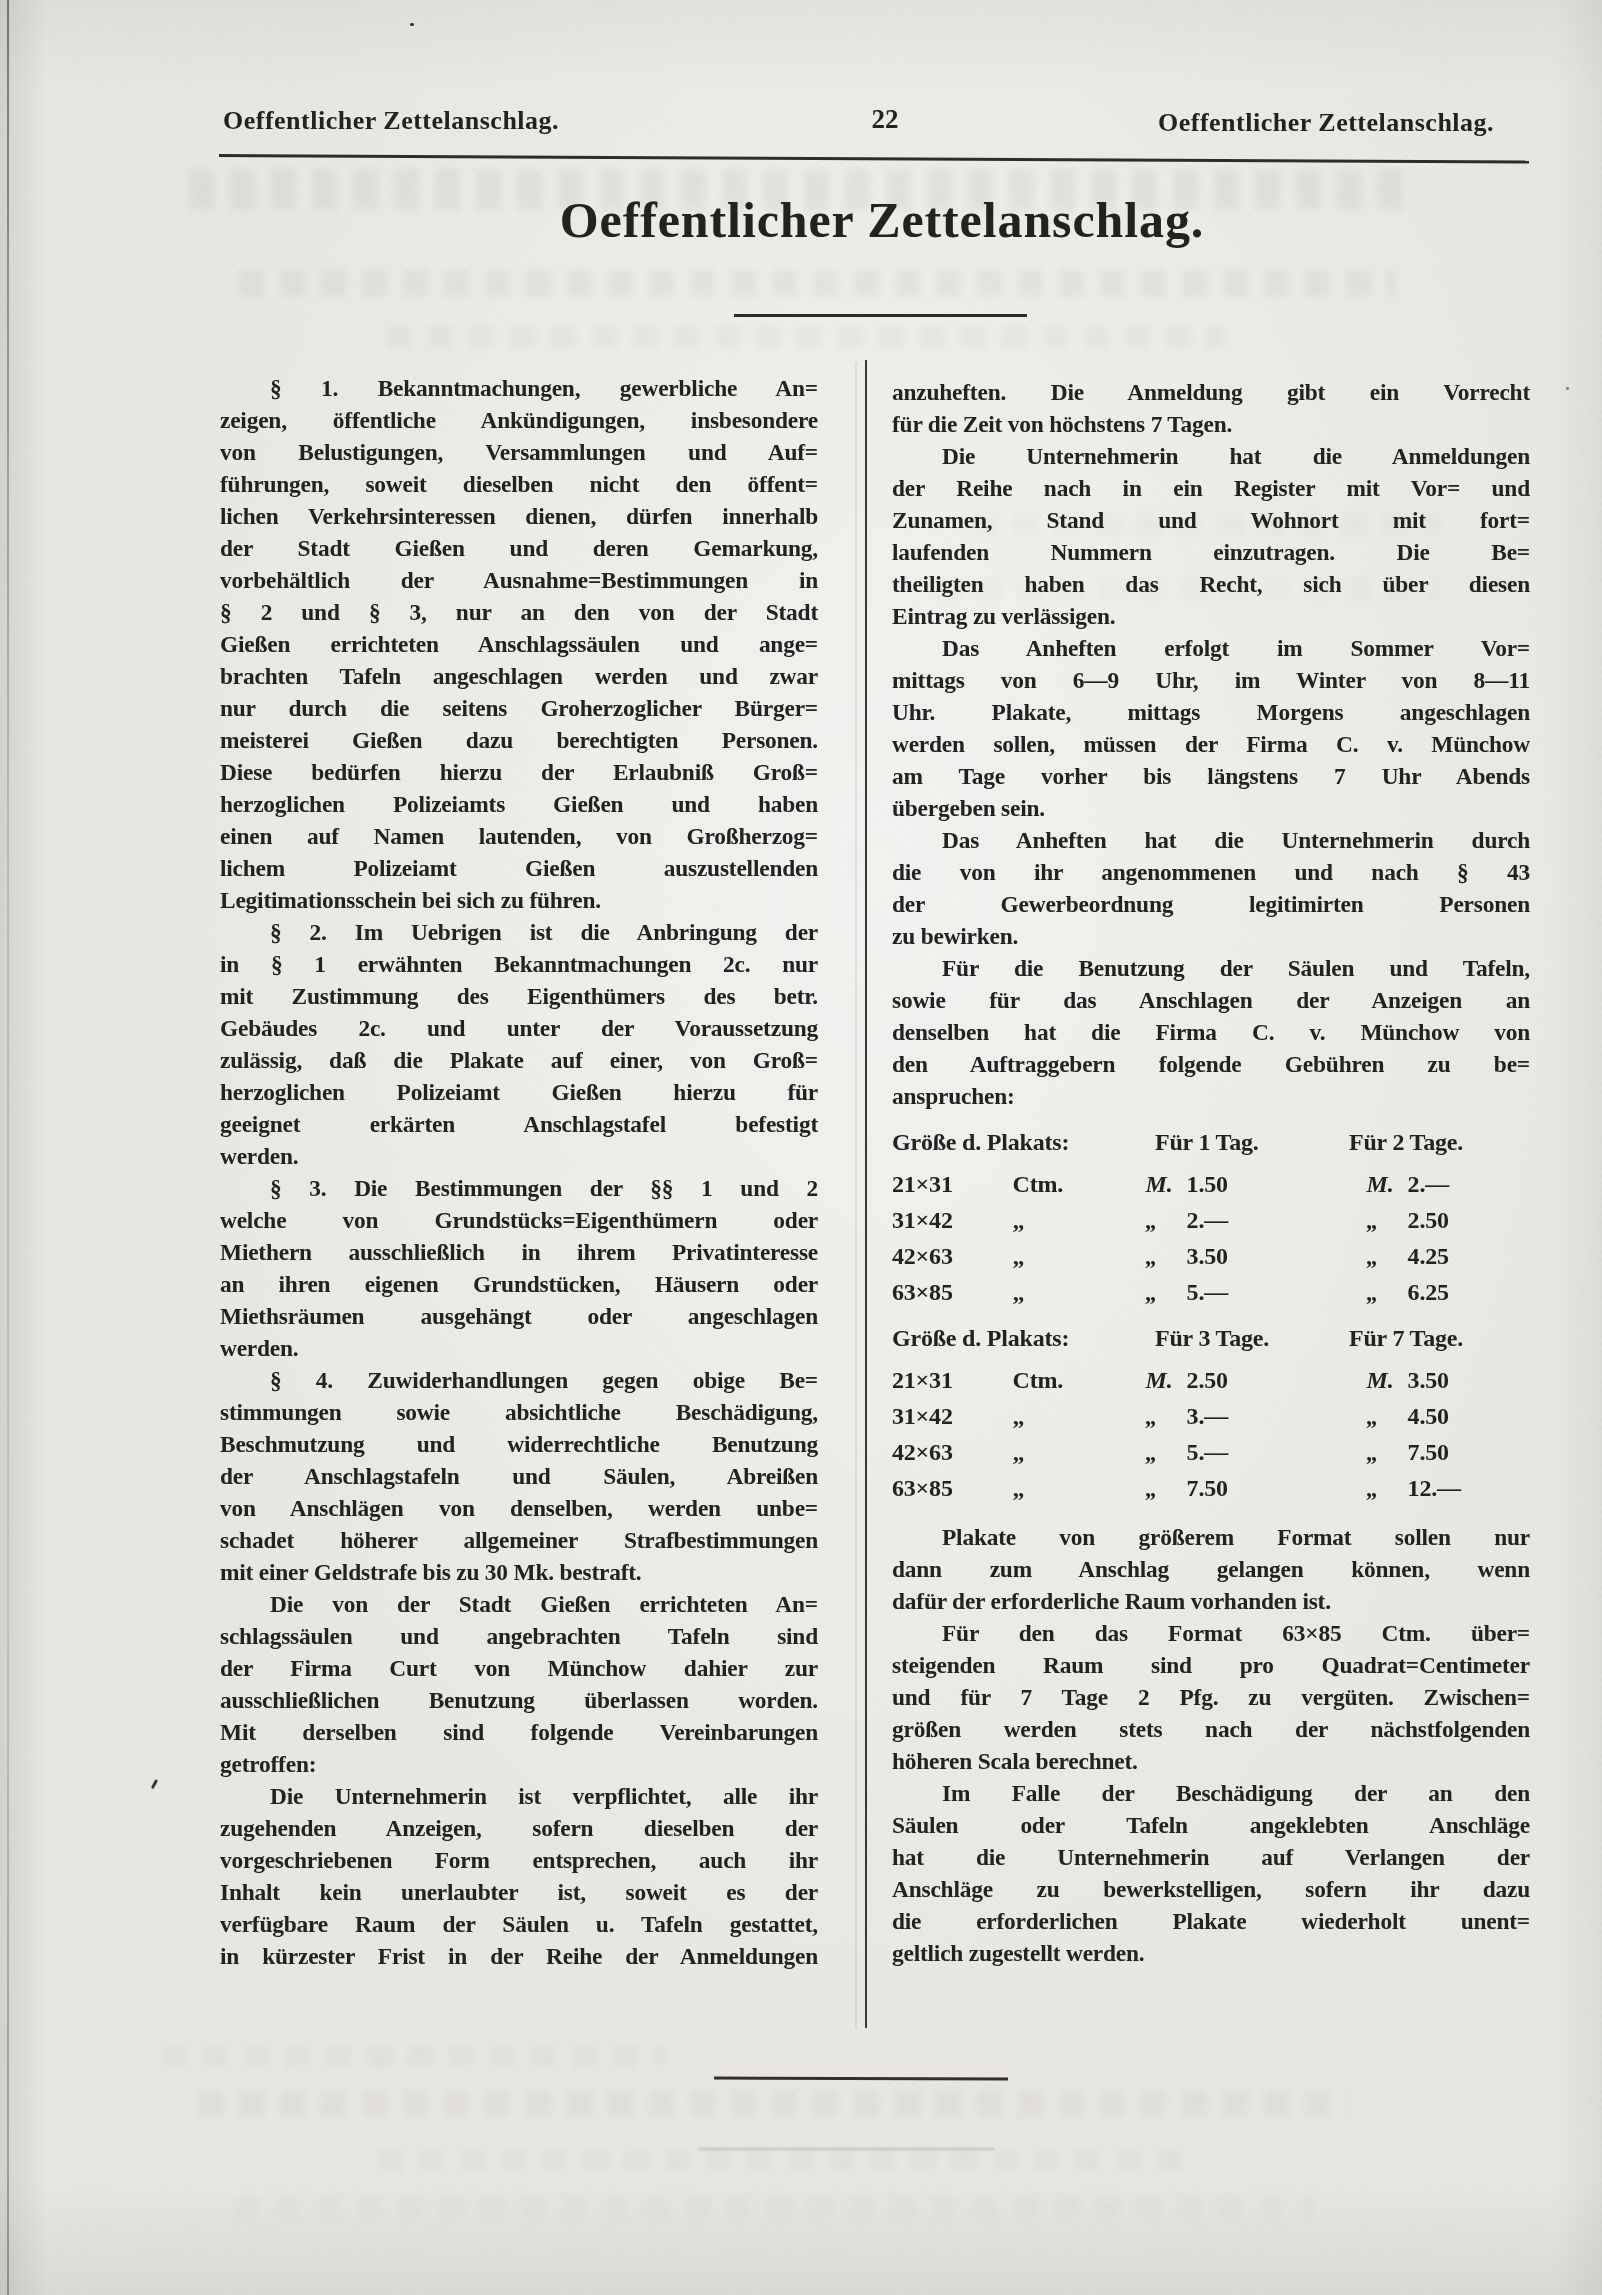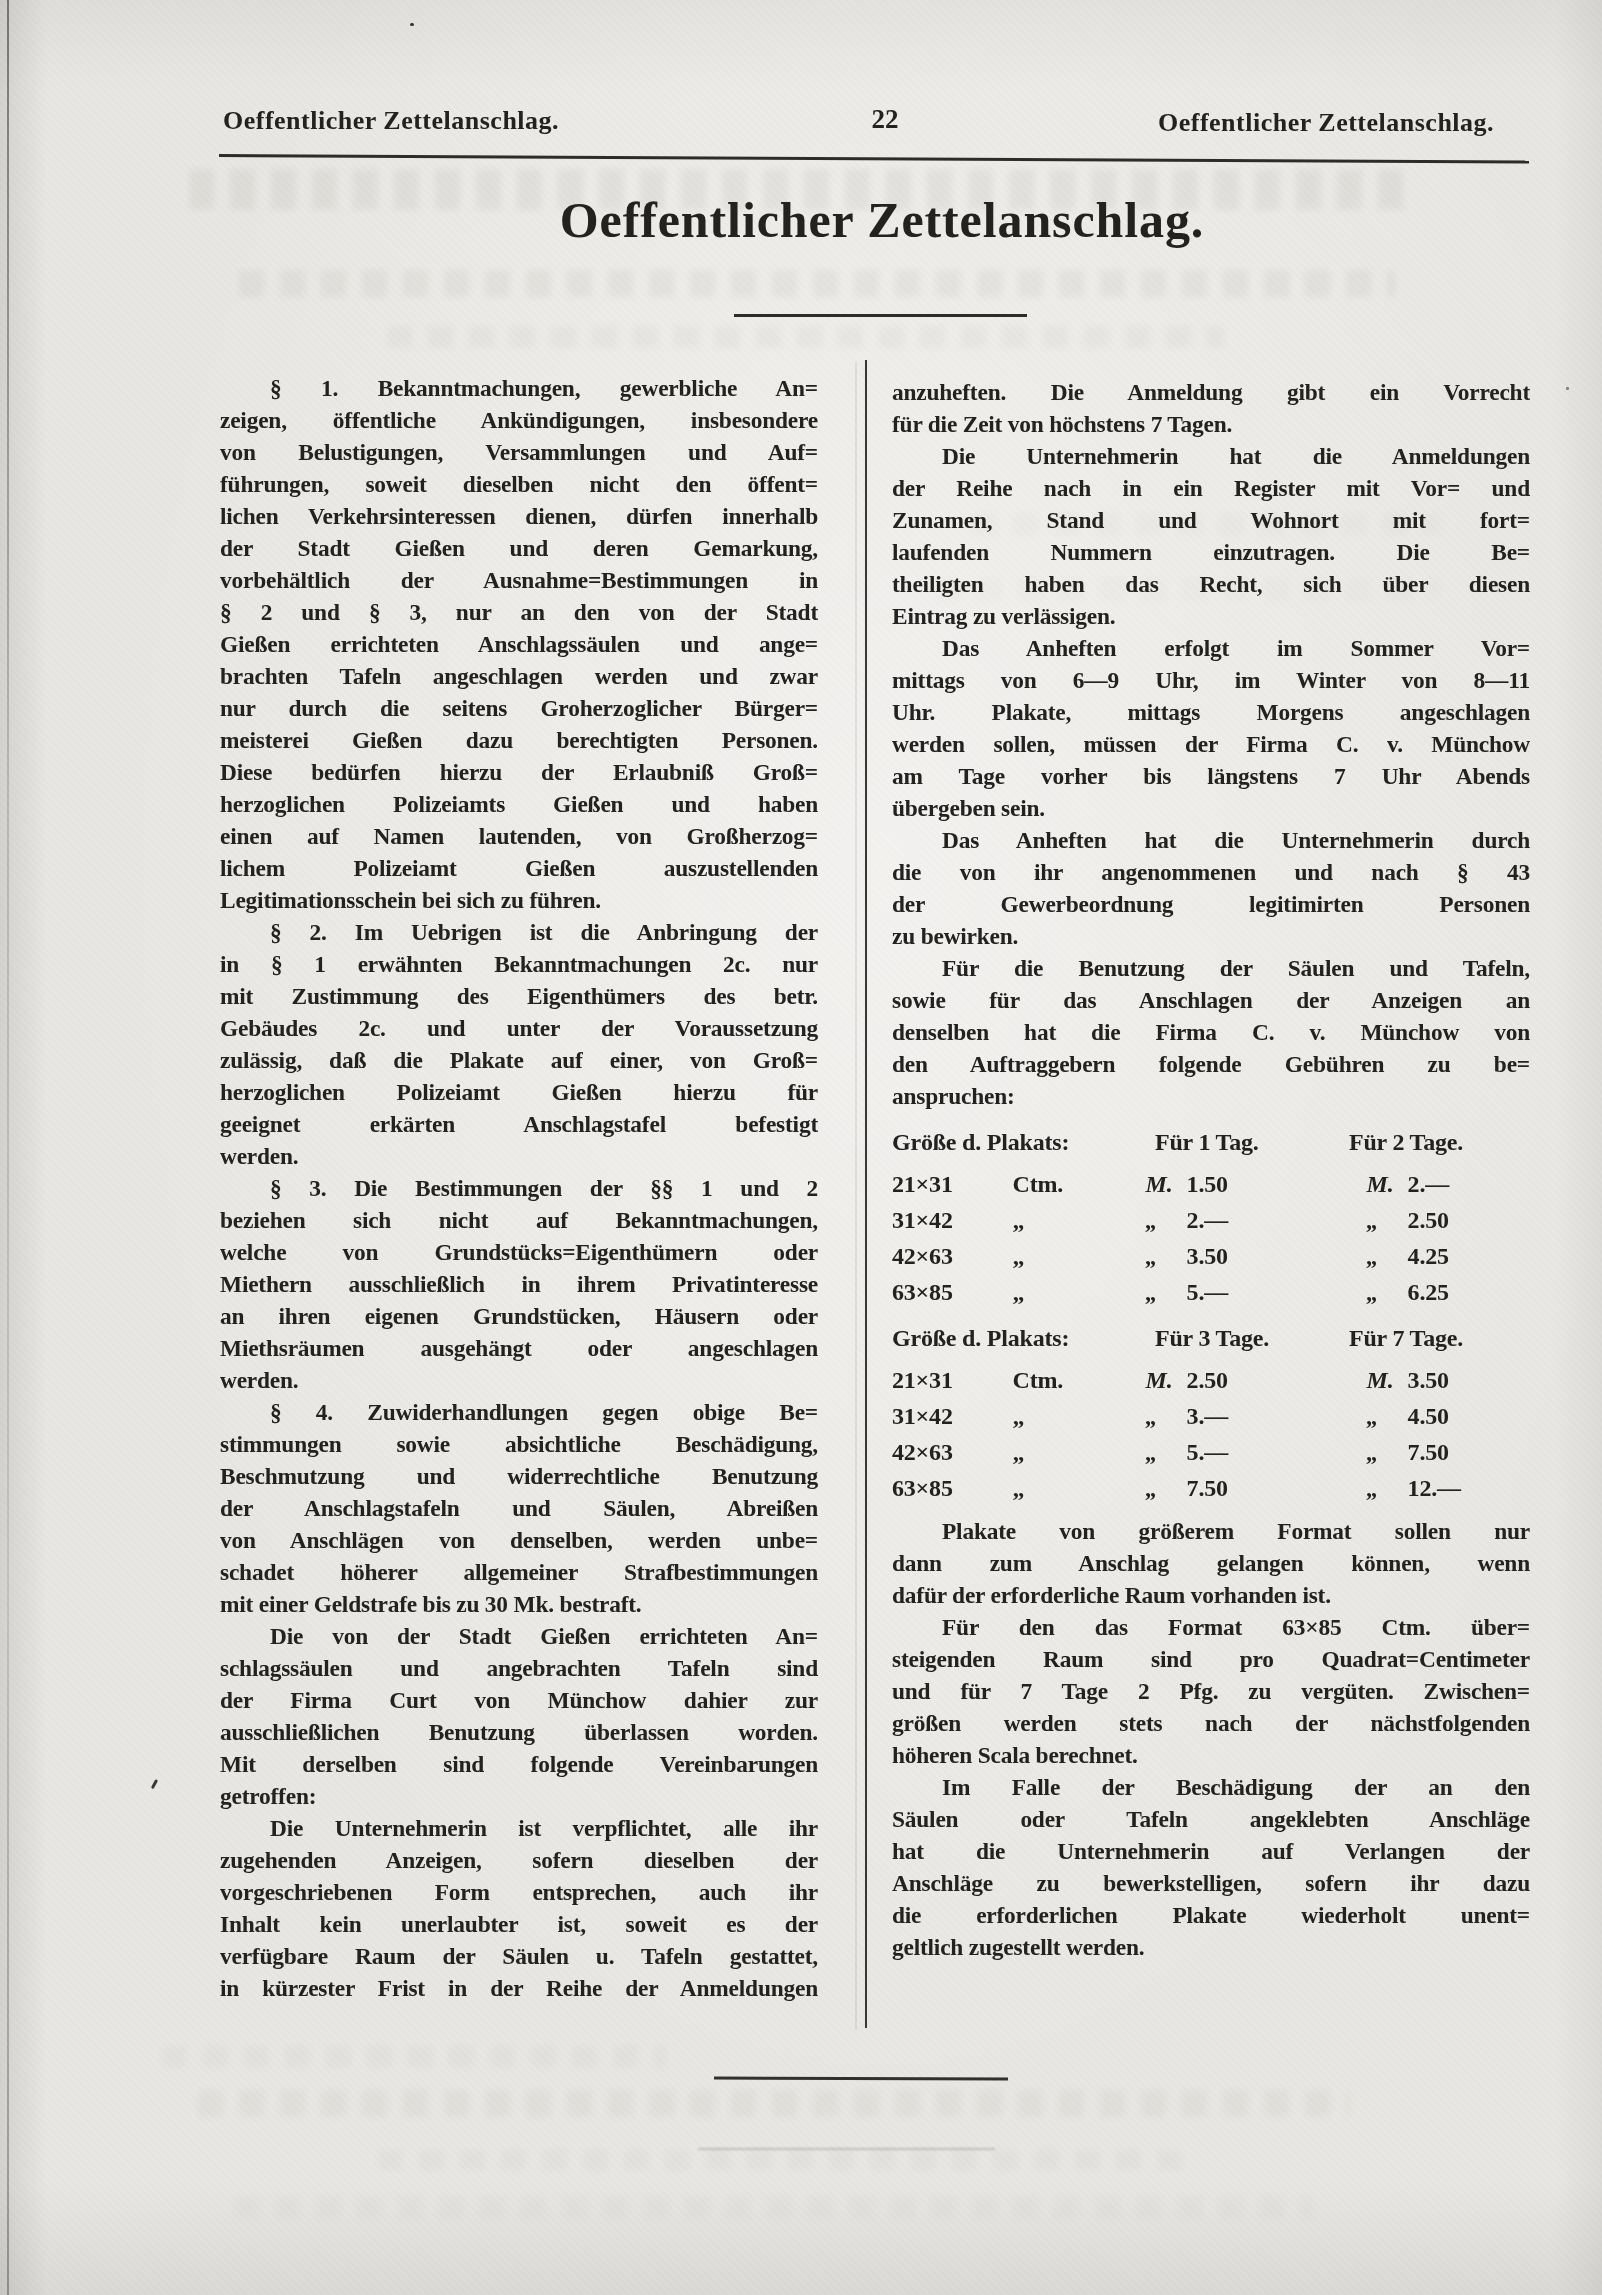--- a/index.html
+++ b/index.html
@@ -40,21 +40,21 @@
   .h-label{width:263px;}
   .h-col1{width:194px;}
   .h-col2{flex:1;}
   .trow{display:flex;height:36px;font-size:24px;align-items:baseline;white-space:nowrap;}
   .c-size{width:117px;}
   .c-unit{width:83px;padding-left:3.6px;}
   .c-mark{margin-left:50px;width:41px;font-style:italic;}
   .c-val{width:137px;}
   .c-mark2{margin-left:43px;width:41px;font-style:italic;}
   .c-val2{width:95px;}
-  .after-tables{margin-top:7px;}
+  .after-tables{margin-top:13px;}
   .end-rule{left:714px;top:2077px;width:294px;height:2.7px;background:#322f2c;transform:rotate(0.2deg);}
   
   .ghost{position:absolute;filter:blur(3.6px);border-radius:3.6px;
     background:repeating-linear-gradient(90deg, rgba(80,76,70,.22) 0 25px, rgba(0,0,0,0) 25px 41px);}
   .g1{left:189px;top:169px;width:1215px;height:41px;opacity:.30;}
   .g2{left:239px;top:270px;width:1157px;height:27px;opacity:.28;}
   .g3{left:387px;top:326px;width:837px;height:21.6px;opacity:.20;}
   .g4{left:972px;top:513px;width:468px;height:23.4px;opacity:.12;}
   .g5{left:936px;top:578px;width:504px;height:23.4px;opacity:.10;}
   .g6{left:162px;top:2045px;width:504px;height:23.4px;opacity:.16;}
@@ -145,21 +145,20 @@
       <div class="line">zulässig, daß die Plakate auf einer, von Groß=</div>
 
       <div class="line">herzoglichen Polizeiamt Gießen hierzu für</div>
 
       <div class="line">geeignet erkärten Anschlagstafel befestigt</div>
 
       <div class="line last">werden.</div>
 
       <div class="line indent">§ 3. Die Bestimmungen der §§ 1 und 2</div>
 
-      <div class="line">beziehen sich nicht auf Bekanntmachungen,</div>
 
       <div class="line">welche von Grundstücks=Eigenthümern oder</div>
 
       <div class="line">Miethern ausschließlich in ihrem Privatinteresse</div>
 
       <div class="line">an ihren eigenen Grundstücken, Häusern oder</div>
 
       <div class="line">Miethsräumen ausgehängt oder angeschlagen</div>
 
       <div class="line last">werden.</div>

